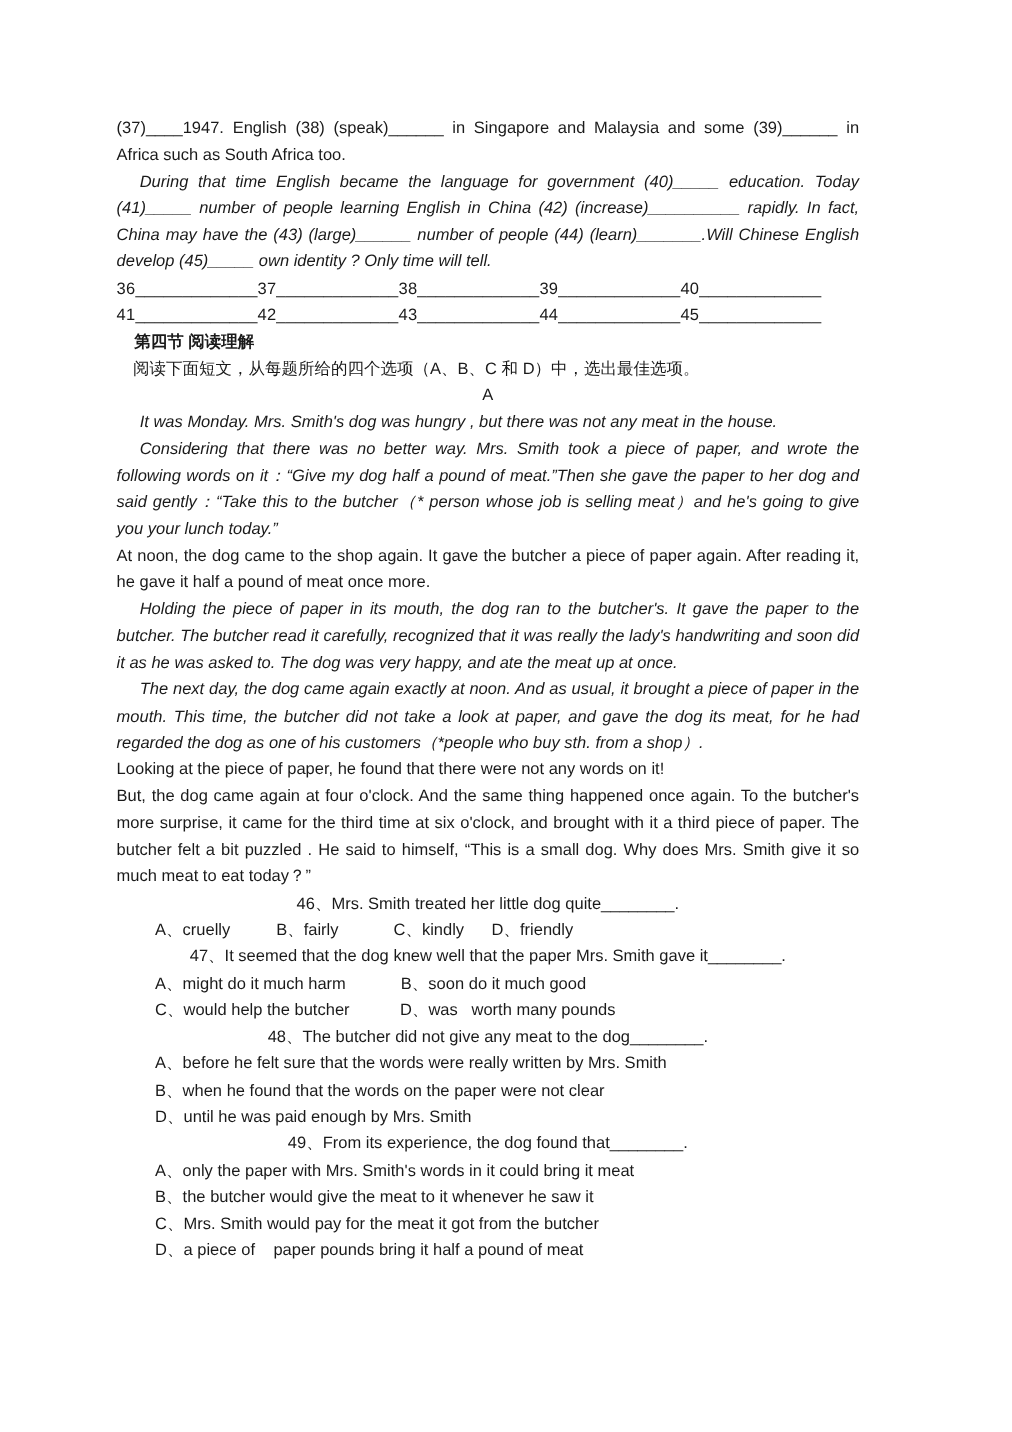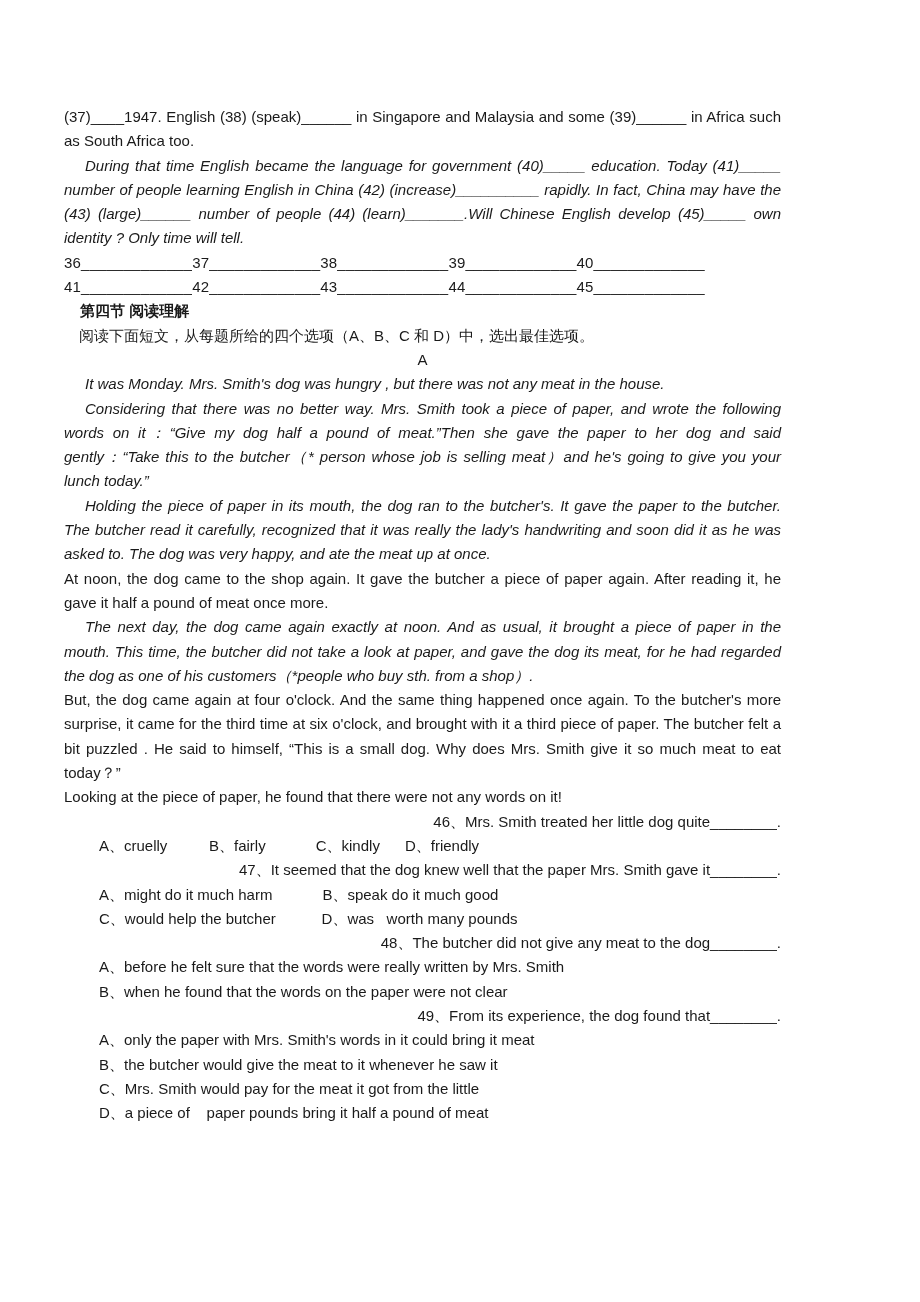--- a/index.html
+++ b/index.html
@@ -6,64 +6,65 @@
     margin: 0;
     padding: 0;
     background: #ffffff;
   }
   .page {
     position: relative;
     width: 920px;
     height: 1302px;
     background: #ffffff;
     box-sizing: border-box;
-    padding: 105px 139px 0 64px;
+    padding: 105px 139px 0 106px;
     overflow: hidden;
     font-family: "Liberation Sans", "DejaVu Sans", sans-serif;
     font-size: 15px;
     line-height: 24.3px;
     color: #1a1a1a;
   }
   .doc { width: 100%; }
   .blk { margin: 0; }
   .para { text-align: justify; }
   .para-indent { text-align: justify; text-indent: 21px; font-style: italic; }
   .blanks { white-space: pre-wrap; letter-spacing: 0.2px; }
   .heading { font-weight: 700; margin-left: 16px; }
   .instructions { text-indent: 15px; }
   .center { text-align: center; }
-  .question { text-align: right; }
+  .question { text-align: center; }
   .option { white-space: pre-wrap; padding-left: 35px; }
 </style>
 </head>
 <body>
 
 <div class="page">
   <div class="doc">
       <div class="blk para">(37)____1947. English (38) (speak)______ in Singapore and Malaysia and some (39)______ in Africa such as South Africa too.</div>
       <div class="blk para-indent">During that time English became the language for government (40)_____ education. Today (41)_____ number of people learning English in China (42) (increase)__________ rapidly. In fact, China may have the (43) (large)______ number of people (44) (learn)_______.Will Chinese English develop (45)_____ own identity ? Only time will tell.</div>
       <div class="blk blanks">36_____________37_____________38_____________39_____________40_____________</div>
       <div class="blk blanks">41_____________42_____________43_____________44_____________45_____________</div>
       <div class="blk heading">第四节 阅读理解</div>
       <div class="blk instructions">阅读下面短文，从每题所给的四个选项（A、B、C 和 D）中，选出最佳选项。</div>
       <div class="blk center">A</div>
       <div class="blk para-indent">It was Monday. Mrs. Smith's dog was hungry , but there was not any meat in the house.</div>
       <div class="blk para-indent">Considering that there was no better way. Mrs. Smith took a piece of paper, and wrote the following words on it：“Give my dog half a pound of meat.”Then she gave the paper to her dog and said gently：“Take this to the butcher（* person whose job is selling meat）and he's going to give you your lunch today.”</div>
+      <div class="blk para">At noon, the dog came to the shop again. It gave the butcher a piece of paper again. After reading it, he gave it half a pound of meat once more.</div>
       <div class="blk para-indent">Holding the piece of paper in its mouth, the dog ran to the butcher's. It gave the paper to the butcher. The butcher read it carefully, recognized that it was really the lady's handwriting and soon did it as he was asked to. The dog was very happy, and ate the meat up at once.</div>
-      <div class="blk para">At noon, the dog came to the shop again. It gave the butcher a piece of paper again. After reading it, he gave it half a pound of meat once more.</div>
       <div class="blk para-indent">The next day, the dog came again exactly at noon. And as usual, it brought a piece of paper in the mouth. This time, the butcher did not take a look at paper, and gave the dog its meat, for he had regarded the dog as one of his customers（*people who buy sth. from a shop）.</div>
+      <div class="blk para">Looking at the piece of paper, he found that there were not any words on it!</div>
       <div class="blk para">But, the dog came again at four o'clock. And the same thing happened once again. To the butcher's more surprise, it came for the third time at six o'clock, and brought with it a third piece of paper. The butcher felt a bit puzzled . He said to himself, “This is a small dog. Why does Mrs. Smith give it so much meat to eat today？”</div>
-      <div class="blk para">Looking at the piece of paper, he found that there were not any words on it!</div>
       <div class="blk question">46、Mrs. Smith treated her little dog quite________.</div>
       <div class="blk option">A、cruelly          B、fairly            C、kindly      D、friendly</div>
       <div class="blk question">47、It seemed that the dog knew well that the paper Mrs. Smith gave it________.</div>
-      <div class="blk option">A、might do it much harm            B、speak do it much good</div>
+      <div class="blk option">A、might do it much harm            B、soon do it much good</div>
       <div class="blk option">C、would help the butcher           D、was   worth many pounds</div>
       <div class="blk question">48、The butcher did not give any meat to the dog________.</div>
       <div class="blk option">A、before he felt sure that the words were really written by Mrs. Smith</div>
       <div class="blk option">B、when he found that the words on the paper were not clear</div>
+      <div class="blk option">D、until he was paid enough by Mrs. Smith</div>
       <div class="blk question">49、From its experience, the dog found that________.</div>
       <div class="blk option">A、only the paper with Mrs. Smith's words in it could bring it meat</div>
       <div class="blk option">B、the butcher would give the meat to it whenever he saw it</div>
-      <div class="blk option">C、Mrs. Smith would pay for the meat it got from the little</div>
+      <div class="blk option">C、Mrs. Smith would pay for the meat it got from the butcher</div>
       <div class="blk option">D、a piece of    paper pounds bring it half a pound of meat</div>
     </div>
 </div>
 
 </body></html>

